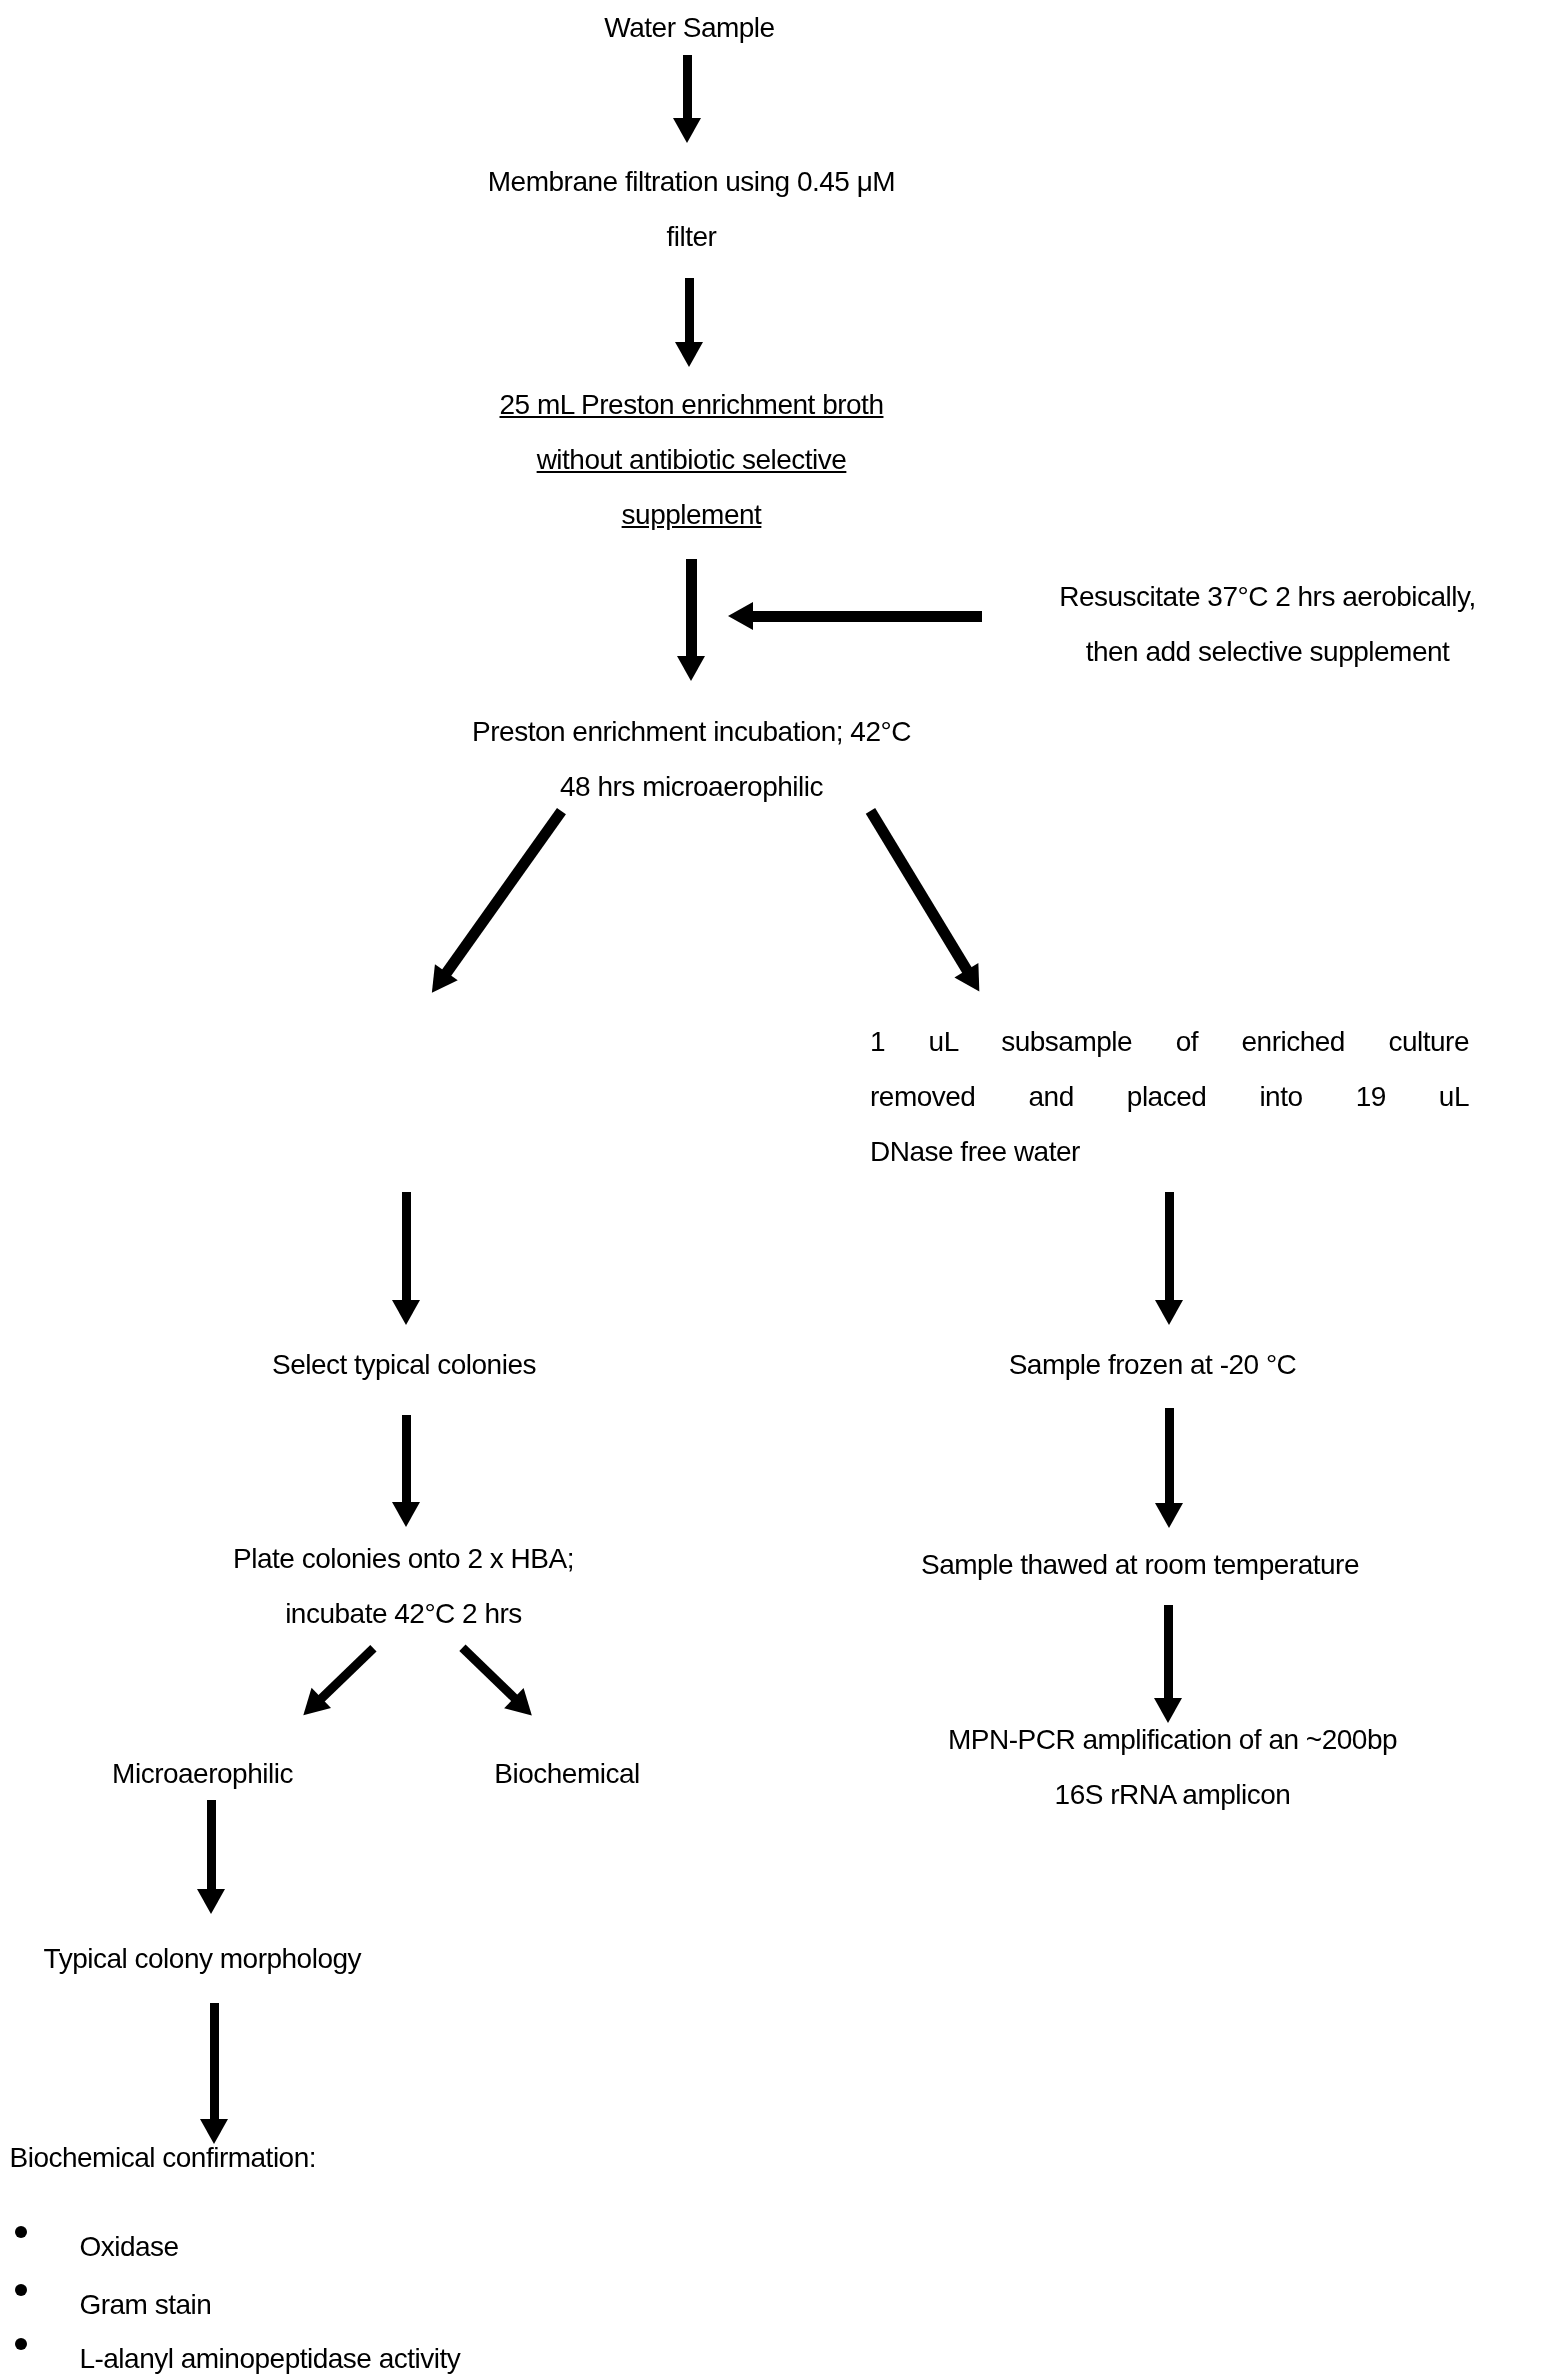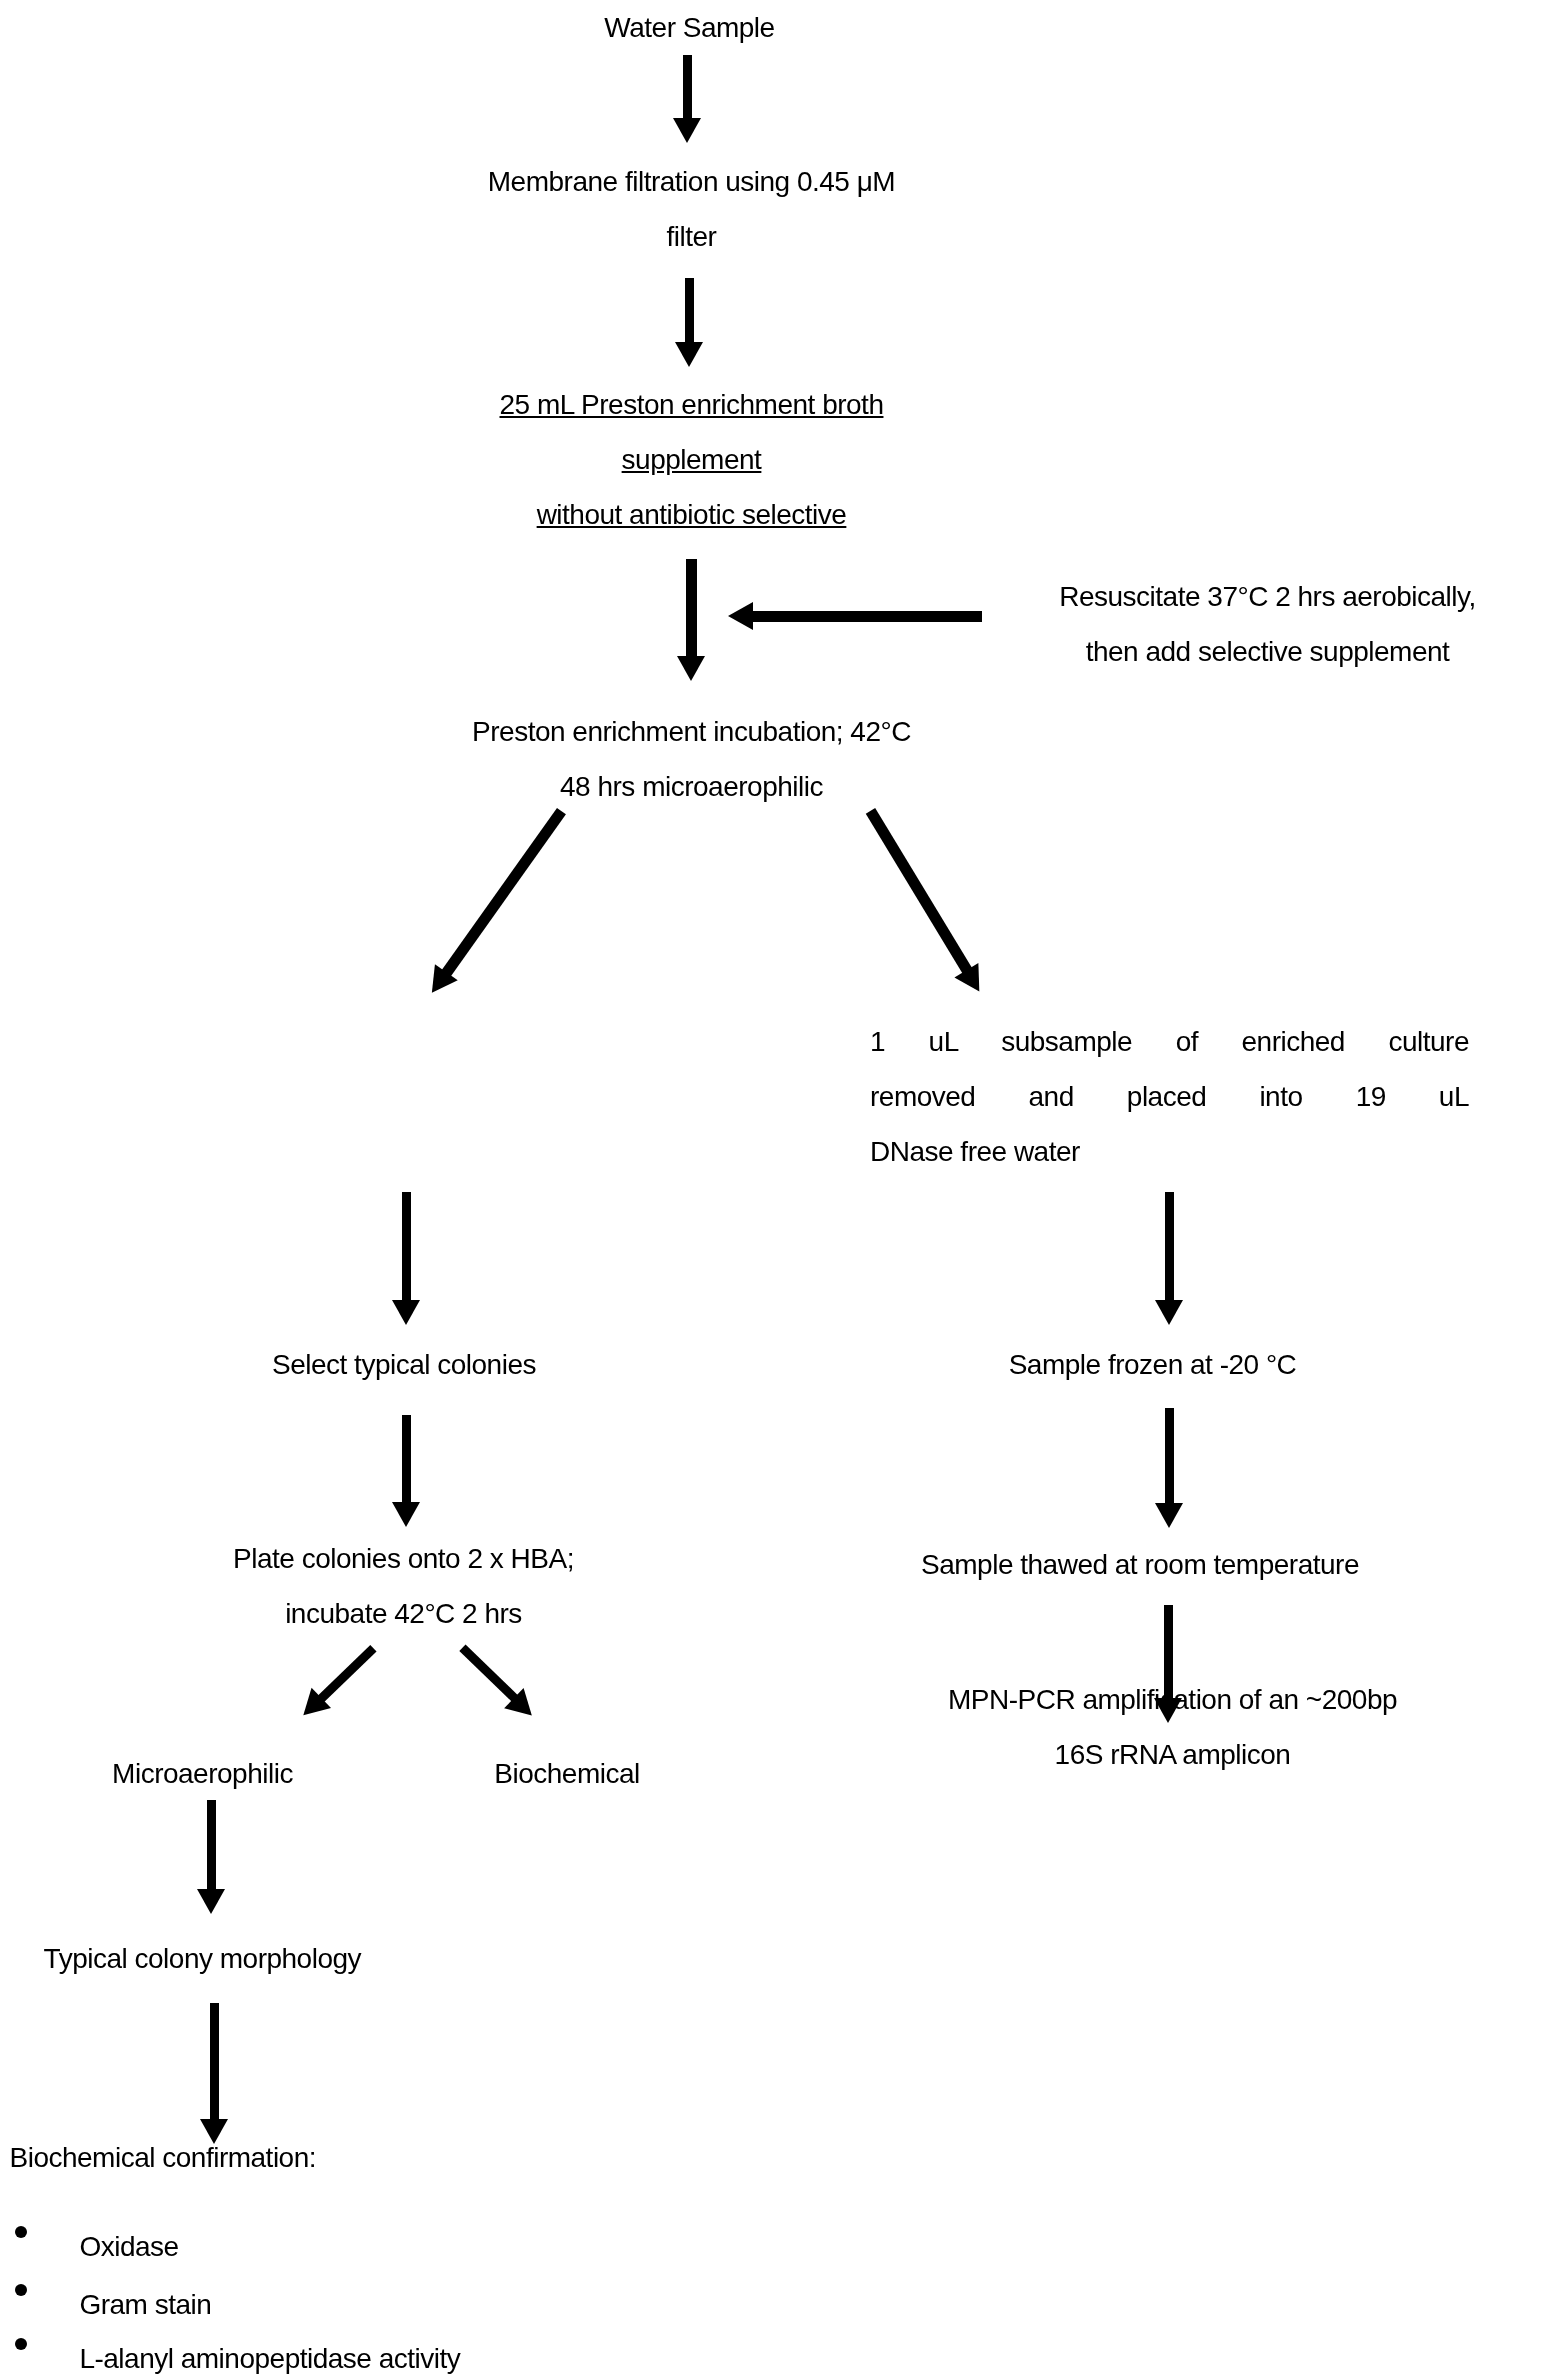--- a/index.html
+++ b/index.html
@@ -75,22 +75,22 @@
     <div class="line">filter</div>
   </div>
 
   <div class="arr-v" style="left:675px; top:278px; height:89px;">
     <div class="shaft"></div>
     <div class="head"></div>
   </div>
 
   <div class="txt center" style="left:387px; top:377px; width:609px;text-decoration:underline;">
     <div class="line">25 mL Preston enrichment broth</div>
+    <div class="line">without antibiotic selective</div>
     <div class="line">supplement</div>
-    <div class="line">without antibiotic selective</div>
   </div>
 
   <div class="arr-v thick" style="left:677px; top:559px; height:122px;">
     <div class="shaft"></div>
     <div class="head"></div>
   </div>
 
   <div class="arr-h" style="left:728px; top:602px; width:254px;">
     <div class="head"></div>
     <div class="shaft"></div>
@@ -176,21 +176,21 @@
   </div>
 
   <div class="txt center" style="left:60px; top:1746px; width:285px;">
     <div class="line">Microaerophilic</div>
   </div>
 
   <div class="txt center" style="left:453px; top:1746px; width:228px;">
     <div class="line">Biochemical</div>
   </div>
 
-  <div class="txt center" style="left:866px; top:1672px; width:613px;">
+  <div class="txt center" style="left:866px; top:1712px; width:613px;">
     <div class="line">MPN-PCR amplification of an ~200bp</div>
     <div class="line">16S rRNA amplicon</div>
   </div>
 
   <div class="arr-v" style="left:197px; top:1800px; height:114px;">
     <div class="shaft"></div>
     <div class="head"></div>
   </div>
 
   <div class="txt leftalign" style="left:7.6px; top:1931px;margin-left:36px;">

